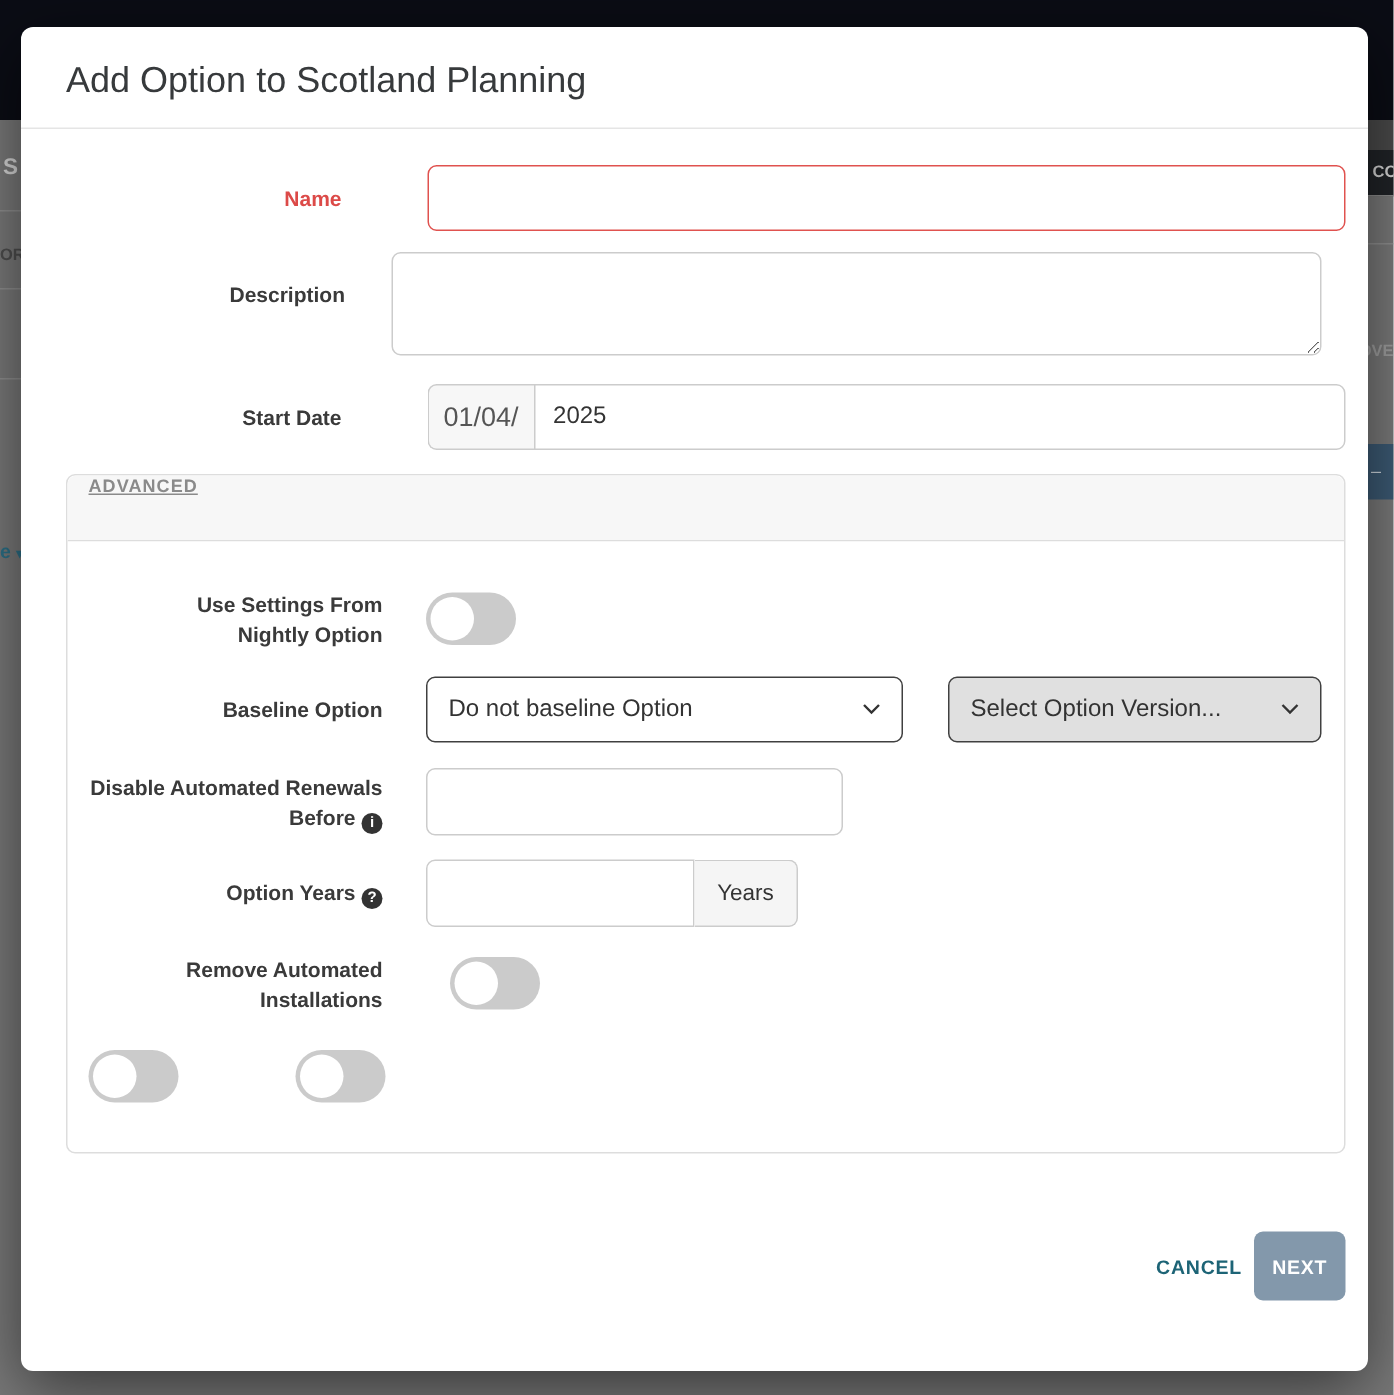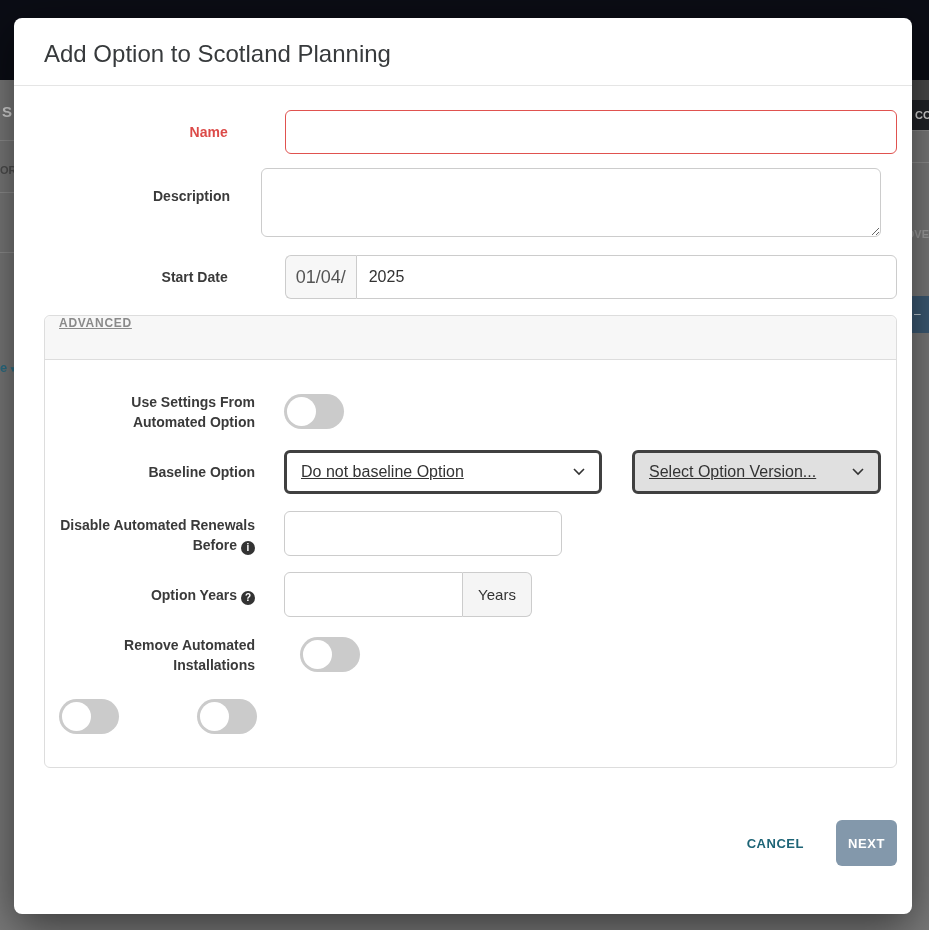--- a/index.html
+++ b/index.html
@@ -44,34 +44,34 @@
   .adv-link { font-size:12px; font-weight:bold; color:#8a8a8a; text-decoration:underline; letter-spacing:0.06em; cursor:pointer; }
   .adv-body { padding:30px 0 33px 14px; }
 
   .adv-row { display:flex; margin-bottom:16px; }
   .adv-row .lbl { width:196px; margin-right:29px; text-align:right; font-size:14px; font-weight:bold; color:#3a3a3a; line-height:20px; }
   .adv-row.wide-lbl .lbl { width:261px; margin-right:37px; }
   .adv-row.last { margin-bottom:0; }
   .adv-row.pre-last { margin-bottom:24px; }
 
   
-  .sel { height:44px; border:3px solid #404040; border-radius:6px; background:#fff; display:flex; align-items:center; justify-content:space-between; padding:0 14px 0 14px; font-size:16px; color:#333; cursor:pointer;text-decoration:underline; }
+  .sel { height:44px; border:1px solid #404040; border-radius:6px; background:#fff; display:flex; align-items:center; justify-content:space-between; padding:0 14px 0 14px; font-size:16px; color:#333; cursor:pointer; }
   .sel .chev { margin-left:10px; display:flex; align-items:center; }
   .sel.disabled { background:#e0e0e0; cursor:default; }
 
   
   .toggle { width:60px; height:35px; background:#cbcbcb; border-radius:18px; position:relative; cursor:pointer; flex:0 0 auto; }
   .toggle .knob { position:absolute; left:3px; top:3px; width:29px; height:29px; background:#ffffff; border-radius:50%; }
 
   
   .circle-icon { display:inline-block; width:14px; height:14px; border-radius:50%; background:#333; color:#fff; font-size:10px; font-weight:bold; text-align:center; line-height:14px; margin-left:4px; vertical-align:-1px; cursor:pointer; }
 
   
   .modal-footer { display:flex; justify-content:flex-end; align-items:center; padding:52px 15px 15px 0; }
-  .cancel-btn { font-size:13px; font-weight:bold; color:#1d6476; letter-spacing:0.04em; background:none; border:none; cursor:pointer; margin-right:32px; font-family:"Liberation Sans", sans-serif; }
+  .cancel-btn { font-size:13px; font-weight:bold; color:#1d6476; letter-spacing:0.04em; background:none; border:none; cursor:pointer; margin-right:8px; font-family:"Liberation Sans", sans-serif; }
   .next-btn { width:61px; height:46px; background:#8398ab; color:#ffffff; font-size:13px; font-weight:bold; letter-spacing:0.04em; border:none; border-radius:6px; cursor:pointer; font-family:"Liberation Sans", sans-serif; }
 
   .two-line { padding-top:2px; }
 </style>
 </head>
 <body>
 
 <div class="backdrop">
   <div class="navbar-strip"></div>
 
@@ -121,21 +121,21 @@
 
     <div class="adv-panel">
       <div class="adv-header">
         <span class="adv-link">ADVANCED</span>
       </div>
       <div class="adv-body">
 
         <div class="adv-row" style="align-items:center; margin-bottom:18px;">
           <div class="lbl two-line">
             <div>Use Settings From</div>
-            <div>Automated Option</div>
+            <div>Nightly Option</div>
           </div>
           <div class="toggle">
               <div class="knob"></div>
             </div>
         </div>
 
         <div class="adv-row" style="align-items:center; margin-bottom:17px;">
           <div class="lbl">Baseline Option</div>
           <div class="sel" style="width:318px;">
             <span>Do not baseline Option</span>

